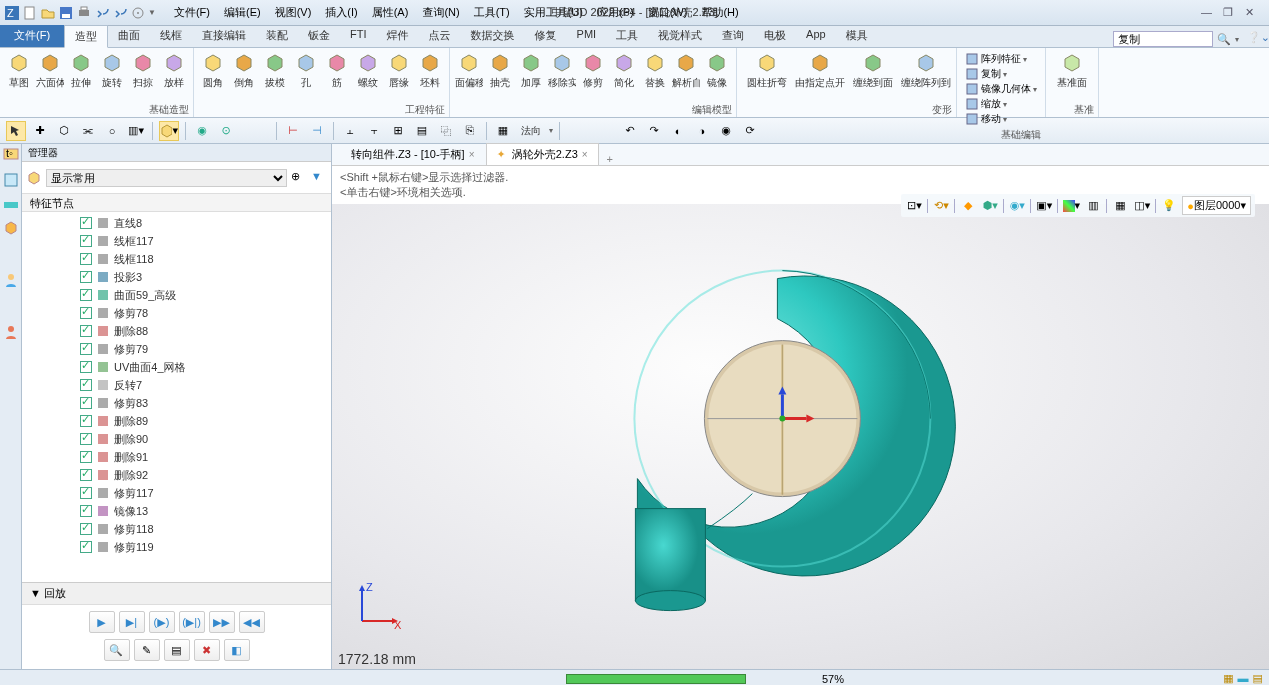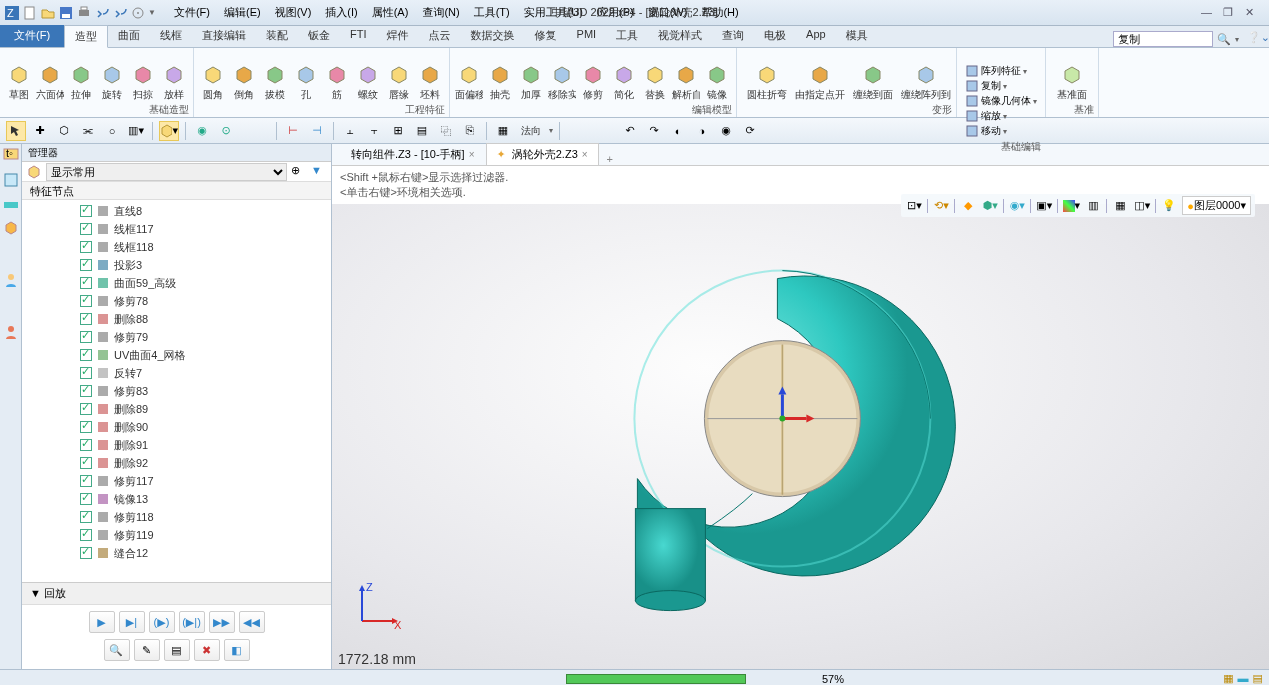--- a/index.html
+++ b/index.html
@@ -15,21 +15,21 @@
 
 .ribbon-tabs{height:22px;background:#e4ecf4;display:flex;align-items:flex-end;border-bottom:1px solid #b0c0d0}
 .file-btn{background:#3a76b8;color:#fff;padding:3px 14px;height:22px;cursor:pointer}
 .ribbon-tabs .tab{padding:3px 10px;cursor:pointer;color:#333}
 .ribbon-tabs .tab.active{background:#f8fbfe;border:1px solid #b0c0d0;border-bottom:1px solid #f8fbfe;margin-bottom:-1px}
 .ribbon-tabs .search{margin-left:auto;margin-right:8px;display:flex;align-items:center;gap:4px}
 .ribbon-tabs .search input{width:100px;height:16px;border:1px solid #aac;padding:0 4px;font-size:11px}
 .ribbon-tabs .helpico{width:16px;height:16px;color:#3a76b8;margin-right:6px}
 
 .ribbon{height:70px;background:#f8fbfe;display:flex;border-bottom:1px solid #b0c0d0}
-.rgroup{display:flex;flex-direction:column;border-right:1px solid #d0dce8;padding:14px 4px 0 4px;position:relative}
+.rgroup{display:flex;flex-direction:column;border-right:1px solid #d0dce8;padding:2px 4px 0 4px;position:relative}
 .rgroup .items{display:flex;gap:1px;flex:1;align-items:flex-start}
 .rgroup .lbl{text-align:right;font-size:10px;color:#555;height:14px}
 .rbtn{display:flex;flex-direction:column;align-items:center;width:30px;cursor:pointer;padding:1px}
 .rbtn .ri{width:24px;height:24px;display:flex;align-items:center;justify-content:center}
 .rbtn .rl{font-size:10px;color:#333;text-align:center;line-height:11px;margin-top:2px;white-space:nowrap;overflow:hidden;width:100%}
 .rvert{display:flex;flex-direction:column;gap:1px;padding:2px 4px}
 .rvert .vline{display:flex;align-items:center;gap:2px;font-size:10px;cursor:pointer;white-space:nowrap}
 .dropdn{font-size:8px;color:#666}
 
 .toolbar2{height:26px;background:linear-gradient(#f4f8fc,#e4ecf4);border-bottom:1px solid #b0c0d0;display:flex;align-items:center;padding:0 6px;gap:4px}
@@ -37,21 +37,21 @@
 .toolbar2 .tbico.active{background:#fde8a8;border-color:#e8c858}
 .toolbar2 .sep{width:1px;height:18px;background:#b0c0d0;margin:0 2px}
 .toolbar2 .lawlbl{font-size:10px;color:#333;margin:0 4px}
 
 .main{display:flex;height:525px}
 .leftbar{width:22px;background:#e4ecf4;border-right:1px solid #b0c0d0;display:flex;flex-direction:column;align-items:center;padding-top:4px;gap:8px}
 .leftbar .lico{width:16px;height:16px;cursor:pointer}
 
 .mgr{width:310px;background:#fff;border-right:1px solid #b0c0d0;display:flex;flex-direction:column}
 .mgr-hdr{height:18px;background:#e4ecf4;padding:2px 6px;font-size:10px;border-bottom:1px solid #ccc;display:flex;align-items:center}
-.mgr-filter{height:20px;display:flex;align-items:center;padding:2px 4px;gap:4px;border-bottom:1px solid #ddd}
+.mgr-filter{height:32px;display:flex;align-items:center;padding:2px 4px;gap:4px;border-bottom:1px solid #ddd}
 .mgr-filter .cube{width:16px;height:16px}
 .mgr-filter select{flex:1;height:18px;font-size:11px;border:1px solid #ccc}
 .mgr-filter .fico{width:16px;height:16px;cursor:pointer}
 .mgr-colhdr{height:18px;background:#f4f4f4;border-bottom:1px solid #ddd;padding:2px 8px;font-size:11px}
 .tree{flex:1;overflow:auto;padding:2px 0}
 .tree .node{display:flex;align-items:center;height:18px;padding-left:58px;gap:4px;cursor:pointer}
 .tree .chk{width:12px;height:12px;border:1px solid #4a8;position:relative;flex-shrink:0}
 .tree .chk::after{content:"✓";position:absolute;top:-3px;left:0;color:#2a6;font-size:11px}
 .tree .nico{width:14px;height:14px;flex-shrink:0}
 .tree .nlbl{font-size:11px;color:#333;white-space:nowrap}
@@ -717,29 +717,20 @@
         </div>
         <div class="node">
           <span class="chk"></span>
           <span class="nico">
             <svg width="14" height="14">
               <rect x="2" y="2" width="10" height="10" fill="#888" opacity="0.7"></rect>
             </svg>
           </span>
           <span class="nlbl">修剪119</span>
         </div>
-        <div class="node">
-          <span class="chk"></span>
-          <span class="nico">
-            <svg width="14" height="14">
-              <rect x="2" y="2" width="10" height="10" fill="#a84" opacity="0.7"></rect>
-            </svg>
-          </span>
-          <span class="nlbl">缝合12</span>
-        </div>
       </div>
     <div class="playback">
       <div class="phdr">▼ <span>回放</span></div>
       <div class="pctrls">
         <span class="pbtn" style="color:#38c">▶</span>
         <span class="pbtn" style="color:#38c">▶|</span>
         <span class="pbtn" style="color:#38c">(▶)</span>
         <span class="pbtn" style="color:#38c">(▶|)</span>
         <span class="pbtn" style="color:#38c">▶▶</span>
         <span class="pbtn" style="color:#38c">◀◀</span>

